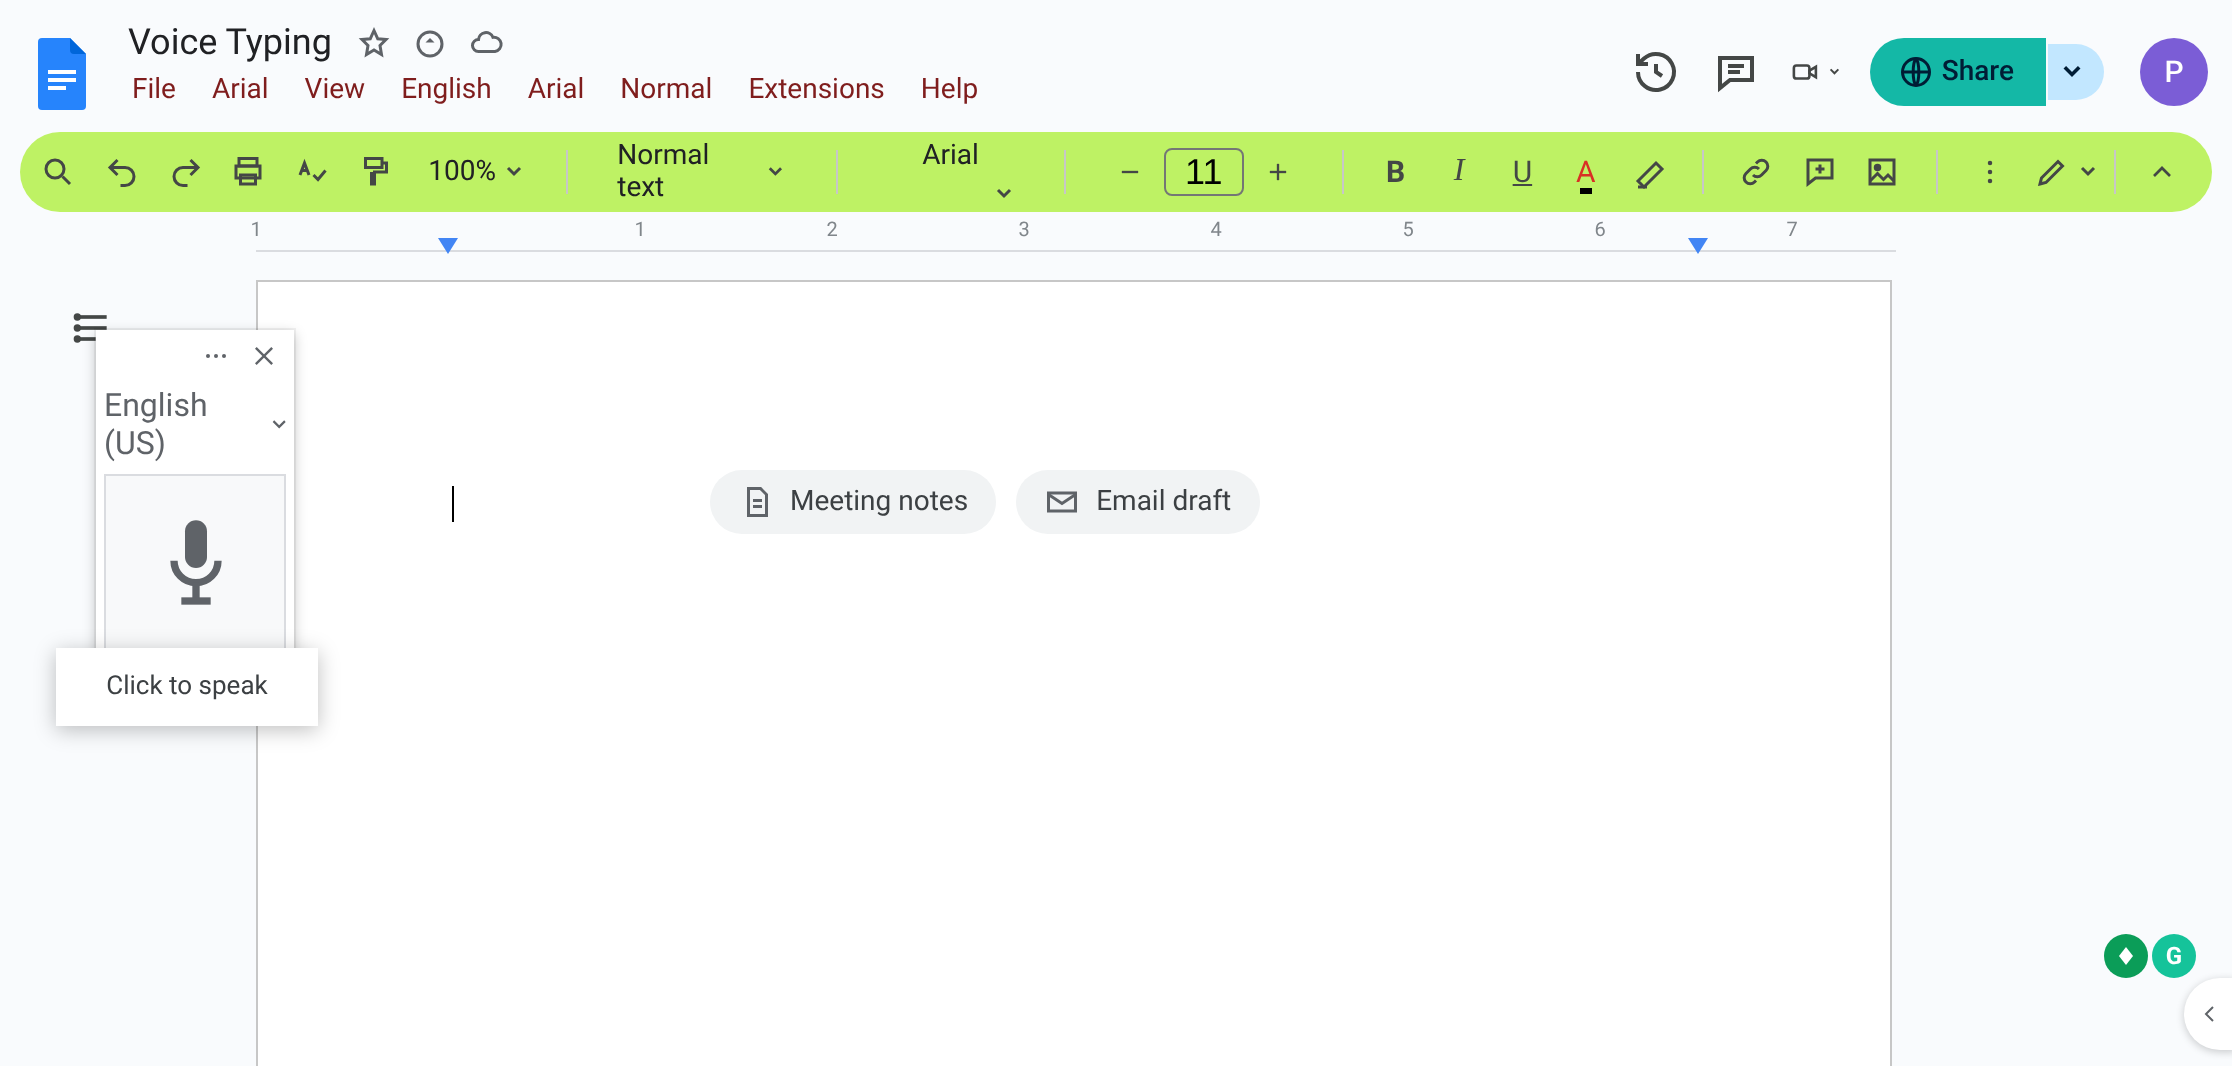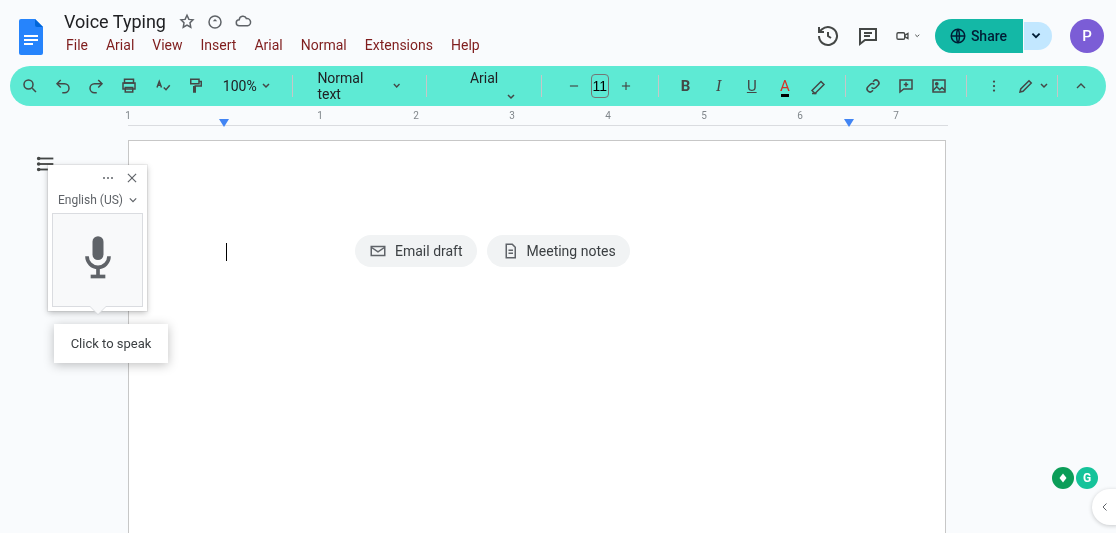--- a/index.html
+++ b/index.html
@@ -55,42 +55,42 @@
   .avatar {
     width: 34px; height: 34px; border-radius: 50%;
     background: #7b5dd6; color: #fff;
     display:flex; align-items:center; justify-content:center;
     font-size: 15px; font-weight:500;
     margin-left: 4px;
   }
   
   .toolbar {
     margin: 6px 10px 0 10px;
-    background: #5eead4;
+    background: #bef264;
     border-radius: 24px;
     height: 40px;
     display: flex;
     align-items: center;
     padding: 0 10px;
     gap: 13px;
   }
   .tb-btn {
     width: 30px; height: 30px;
     display:flex; align-items:center; justify-content:center;
     color:#444746;
     border-radius: 4px;
   }
   .tb-sep { width: 1px; height: 22px; background: #c7c7c7; margin: 0 4px; }
   .zoom-box { display:flex; align-items:center; gap:4px; font-size:14px; color:#202124; padding:0 4px; }
   .style-box { display:flex; align-items:center; gap:6px; font-size:14px; color:#202124; padding:0 8px; min-width:100px; }
   .font-box { display:flex; align-items:center; gap:6px; font-size:14px; color:#202124; padding:0 8px; min-width:80px;flex-direction:column; }
   .size-box { display:flex; align-items:center; gap:2px; }
   .size-input {
-    width: 18px; height: 24px; border: 1px solid #747775;
-    border-radius: 4px; text-align:center; font-size: 14px;
+    width: 40px; height: 24px; border: 1px solid #747775;
+    border-radius: 4px; text-align:center; font-size: 18px;
     background: transparent;
   }
   .text-color-btn { position:relative; }
   .text-color-underline { position:absolute; bottom:4px; left:6px; right:6px; height:3px; background:#000; }
   .pen-group { margin-left:auto; display:flex; align-items:center; gap:4px; }
   
   .ruler-area { position:relative; height:24px; margin-top:4px; }
   .ruler {
     position:absolute; left:128px; right:168px; top:0; height:16px;
     border-bottom:1px solid #dadce0;
@@ -122,38 +122,38 @@
     color:#444746;
   }
   
   .voice-panel {
     position:absolute; left:48px; top:165px; width:99px;
     background:#fff;
     box-shadow:0 2px 6px rgba(0,0,0,0.25), 0 0 0 1px rgba(0,0,0,0.05);
   }
   .vp-header { display:flex; justify-content:flex-end; gap:6px; padding:4px 6px; align-items:center;}
   .vp-icon { width:18px; height:18px; display:flex; align-items:center; justify-content:center; color:#5f6368;}
-  .vp-lang { display:flex; align-items:center; justify-content:center; gap:6px; padding:2px 4px 6px; font-size:12px; color:#5f6368;}
+  .vp-lang { display:flex; align-items:center; justify-content:center; gap:6px; padding:2px 4px 6px; font-size:16px; color:#5f6368;}
   .vp-mic {
     margin:0 auto 4px; width:91px; height:94px; border:1px solid #dadce0; background:#f8f9fa;
     display:flex; align-items:center; justify-content:center;
     position:relative;
   }
   .vp-pointer {
     position:absolute; bottom:-8px; left:50%; transform:translateX(-50%);
     width:0; height:0; border-left:8px solid transparent; border-right:8px solid transparent;
     border-top:8px solid #f8f9fa;
   }
   .vp-pointer-border {
     position:absolute; bottom:-9px; left:50%; transform:translateX(-50%);
     width:0; height:0; border-left:9px solid transparent; border-right:9px solid transparent;
     border-top:9px solid #dadce0;
   }
   .tooltip {
-    position:absolute; left:54px; top:324px; width:114px;
+    position:absolute; left:28px; top:324px; width:131px;
     background:#fff; box-shadow:0 2px 10px rgba(0,0,0,0.25);
     padding:12px 8px; text-align:center; font-size:13px; color:#3c4043;
   }
   
   .side-btn {
     position:absolute; right:-2px; bottom:8px;
     width:26px; height:36px; border-radius:18px 0 0 18px;
     background:#fff; box-shadow:0 1px 4px rgba(0,0,0,0.2);
     display:flex; align-items:center; justify-content:center;
   }
@@ -192,21 +192,21 @@
       <span class="title-icon">
         <svg width="20" height="20" viewBox="0 0 24 24" fill="none" stroke="#5f6368" stroke-width="2">
             <path d="M7 17a4 4 0 0 1 0-8 5 5 0 0 1 9.6-1.5A4 4 0 0 1 18 17H7z"></path>
           </svg>
       </span>
     </div>
     <div class="menu-row">
       <span class="menu-item">File</span>
       <span class="menu-item">Arial</span>
       <span class="menu-item">View</span>
-      <span class="menu-item">Insert</span>
+      <span class="menu-item">English</span>
       <span class="menu-item">Arial</span>
       <span class="menu-item">Normal</span>
       <span class="menu-item">Extensions</span>
       <span class="menu-item">Help</span>
     </div>
   </div>
   <div class="header-right">
     <span class="hr-icon">
       <svg width="24" height="24" viewBox="0 0 24 24" fill="none" stroke="#444746" stroke-width="2">
           <path d="M3 12a9 9 0 1 0 3-6.7L3 8"></path>
@@ -421,32 +421,32 @@
       <circle cx="4" cy="18" r="1" fill="#444746"></circle>
     </svg>
 </div>
 
 <div class="page-area">
   <div class="page">
     <div class="cursor-line"></div>
     <div class="chip-row">
       <div class="chip">
         <svg width="18" height="18" viewBox="0 0 24 24" fill="none" stroke="#5f6368" stroke-width="2">
-            <rect x="3" y="6" width="18" height="12"></rect>
-            <path d="M3 7l9 6 9-6"></path>
-          </svg>
-        <span>Email draft</span>
+            <path d="M7 3h8l4 4v14H7z"></path>
+            <line x1="10" y1="11" x2="16" y2="11"></line>
+            <line x1="10" y1="15" x2="16" y2="15"></line>
+          </svg>
+        <span>Meeting notes</span>
       </div>
       <div class="chip">
         <svg width="18" height="18" viewBox="0 0 24 24" fill="none" stroke="#5f6368" stroke-width="2">
-            <path d="M7 3h8l4 4v14H7z"></path>
-            <line x1="10" y1="11" x2="16" y2="11"></line>
-            <line x1="10" y1="15" x2="16" y2="15"></line>
-          </svg>
-        <span>Meeting notes</span>
+            <rect x="3" y="6" width="18" height="12"></rect>
+            <path d="M3 7l9 6 9-6"></path>
+          </svg>
+        <span>Email draft</span>
       </div>
     </div>
   </div>
 </div>
 
 <div class="voice-panel">
   <div class="vp-header">
     <span class="vp-icon">
         <svg width="16" height="16" viewBox="0 0 24 24" fill="#5f6368">
           <circle cx="6" cy="12" r="1.5"></circle>

